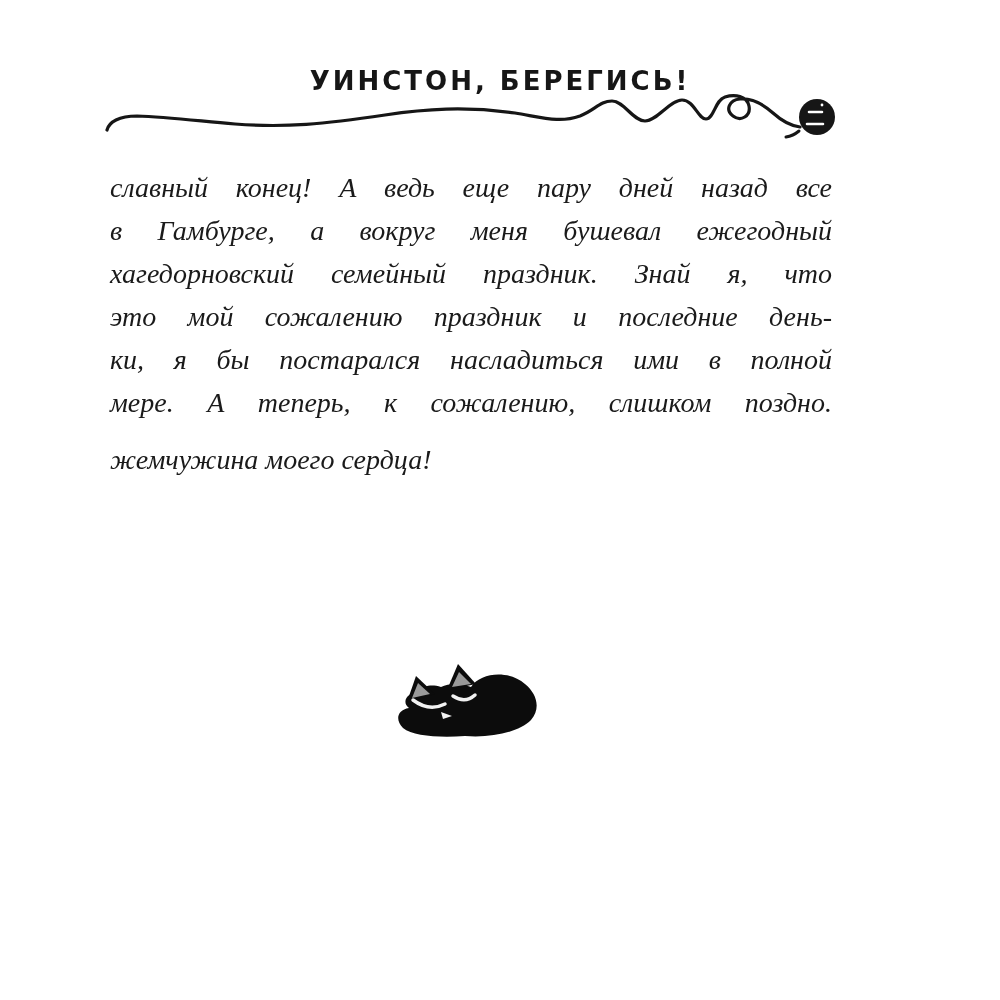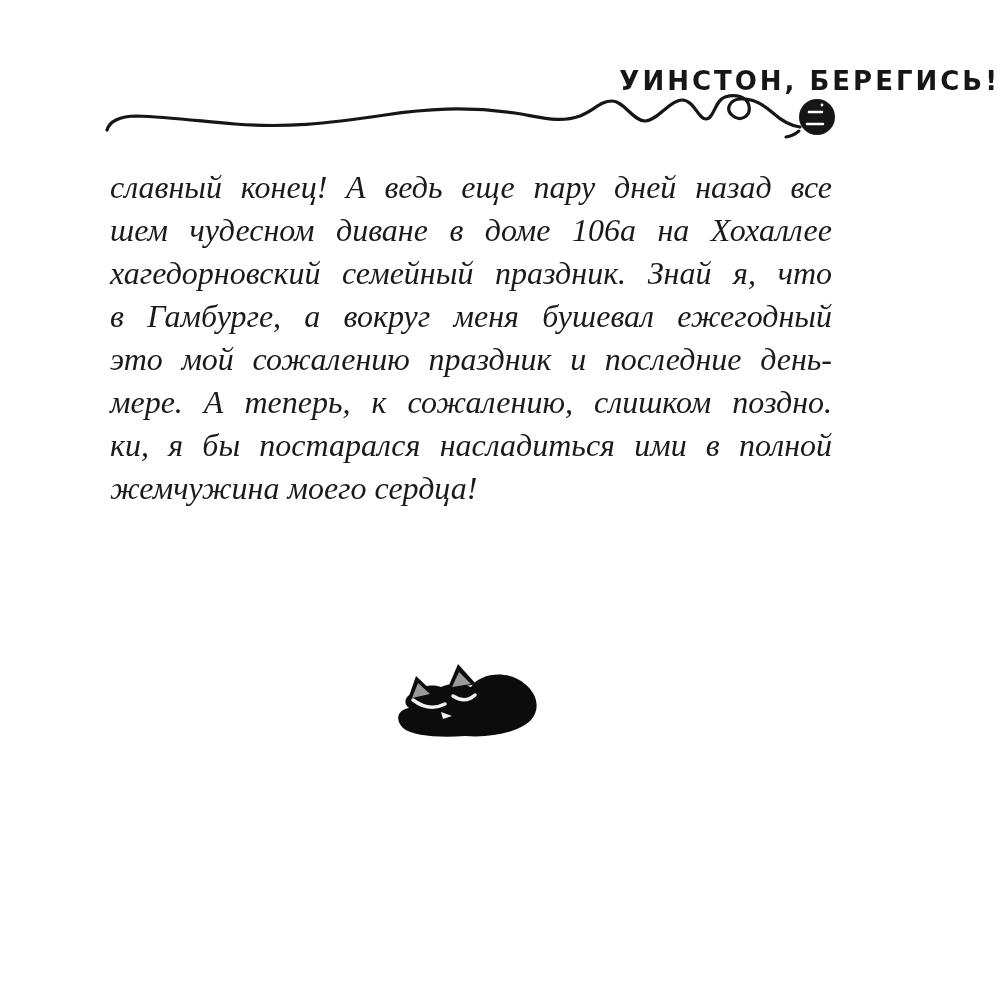--- a/index.html
+++ b/index.html
@@ -13,53 +13,54 @@
     height: 1000px;
     background: #ffffff;
     overflow: hidden;
     font-family: "Liberation Serif", serif;
   }
   .running-head {
     position: absolute;
     top: 66px;
     left: 0;
     width: 100%;
-    text-align: right;
+    text-align: center;
     font-family: "DejaVu Sans", sans-serif;
     font-weight: 700;
     font-size: 26px;
     letter-spacing: 3px;
     color: #161616;
     white-space: nowrap;
   }
   .yarn-decor {
     position: absolute;
     left: 95px;
     top: 86px;
     width: 760px;
     height: 74px;
   }
   .body-text {
     position: absolute;
     left: 110px;
     top: 166px;
     width: 722px;
     font-style: italic;
-    font-size: 32px;
+    font-size: 28px;
     line-height: 43px;
     color: #1a1a1a;
   }
   .body-text .line {
     text-align: justify;
     text-align-last: justify;
     white-space: normal;
   }
   .body-text .line.last {
     text-align: right;
     text-align-last: left;
+    margin-top: 14px;
   }
   .cat-illustration {
     position: absolute;
     left: 393px;
     top: 656px;
     width: 152px;
     height: 92px;
   }
 </style>
 </head>
@@ -87,26 +88,25 @@
              C 656 12 668 18 678 27
              C 688 36 697 40 705 41" fill="none" stroke="#161616" stroke-width="3.2" stroke-linecap="round" stroke-linejoin="round"></path>
     <path d="M 704 45 Q 698 50 691 51" fill="none" stroke="#161616" stroke-width="3" stroke-linecap="round"></path>
     <circle cx="722" cy="31" r="18" fill="#161616"></circle>
     <path d="M 714 26 L 727 26 M 712 38 L 728 38" stroke="#ffffff" stroke-width="2.6" stroke-linecap="round" fill="none"></path>
     <circle cx="727" cy="19" r="1.4" fill="#ffffff"></circle>
   </svg>
 
   <div class="body-text">
     <div class="line">славный конец! А ведь еще пару дней назад все</div>
-    <div class="line">шем чудесном диване в доме 106а на Хохаллее</div>
+    <div class="line">в Гамбурге, а вокруг меня бушевал ежегодный</div>
     <div class="line">хагедорновский семейный праздник. Знай я, что</div>
-    <div class="line">в Гамбурге, а вокруг меня бушевал ежегодный</div>
     <div class="line">это мой сожалению праздник и последние день-</div>
+    <div class="line">ки, я бы постарался насладиться ими в полной</div>
     <div class="line">мере. А теперь, к сожалению, слишком поздно.</div>
-    <div class="line">ки, я бы постарался насладиться ими в полной</div>
     <div class="line last">жемчужина моего сердца!</div>
   </div>
 
   <svg class="cat-illustration" viewBox="0 0 152 92" xmlns="http://www.w3.org/2000/svg">
     <path d="M 10 72
              C 2 64 4 54 16 52
              C 8 46 14 36 28 35
              C 30 30 38 28 48 31
              C 56 27 68 27 78 31
              C 88 16 116 14 132 28

